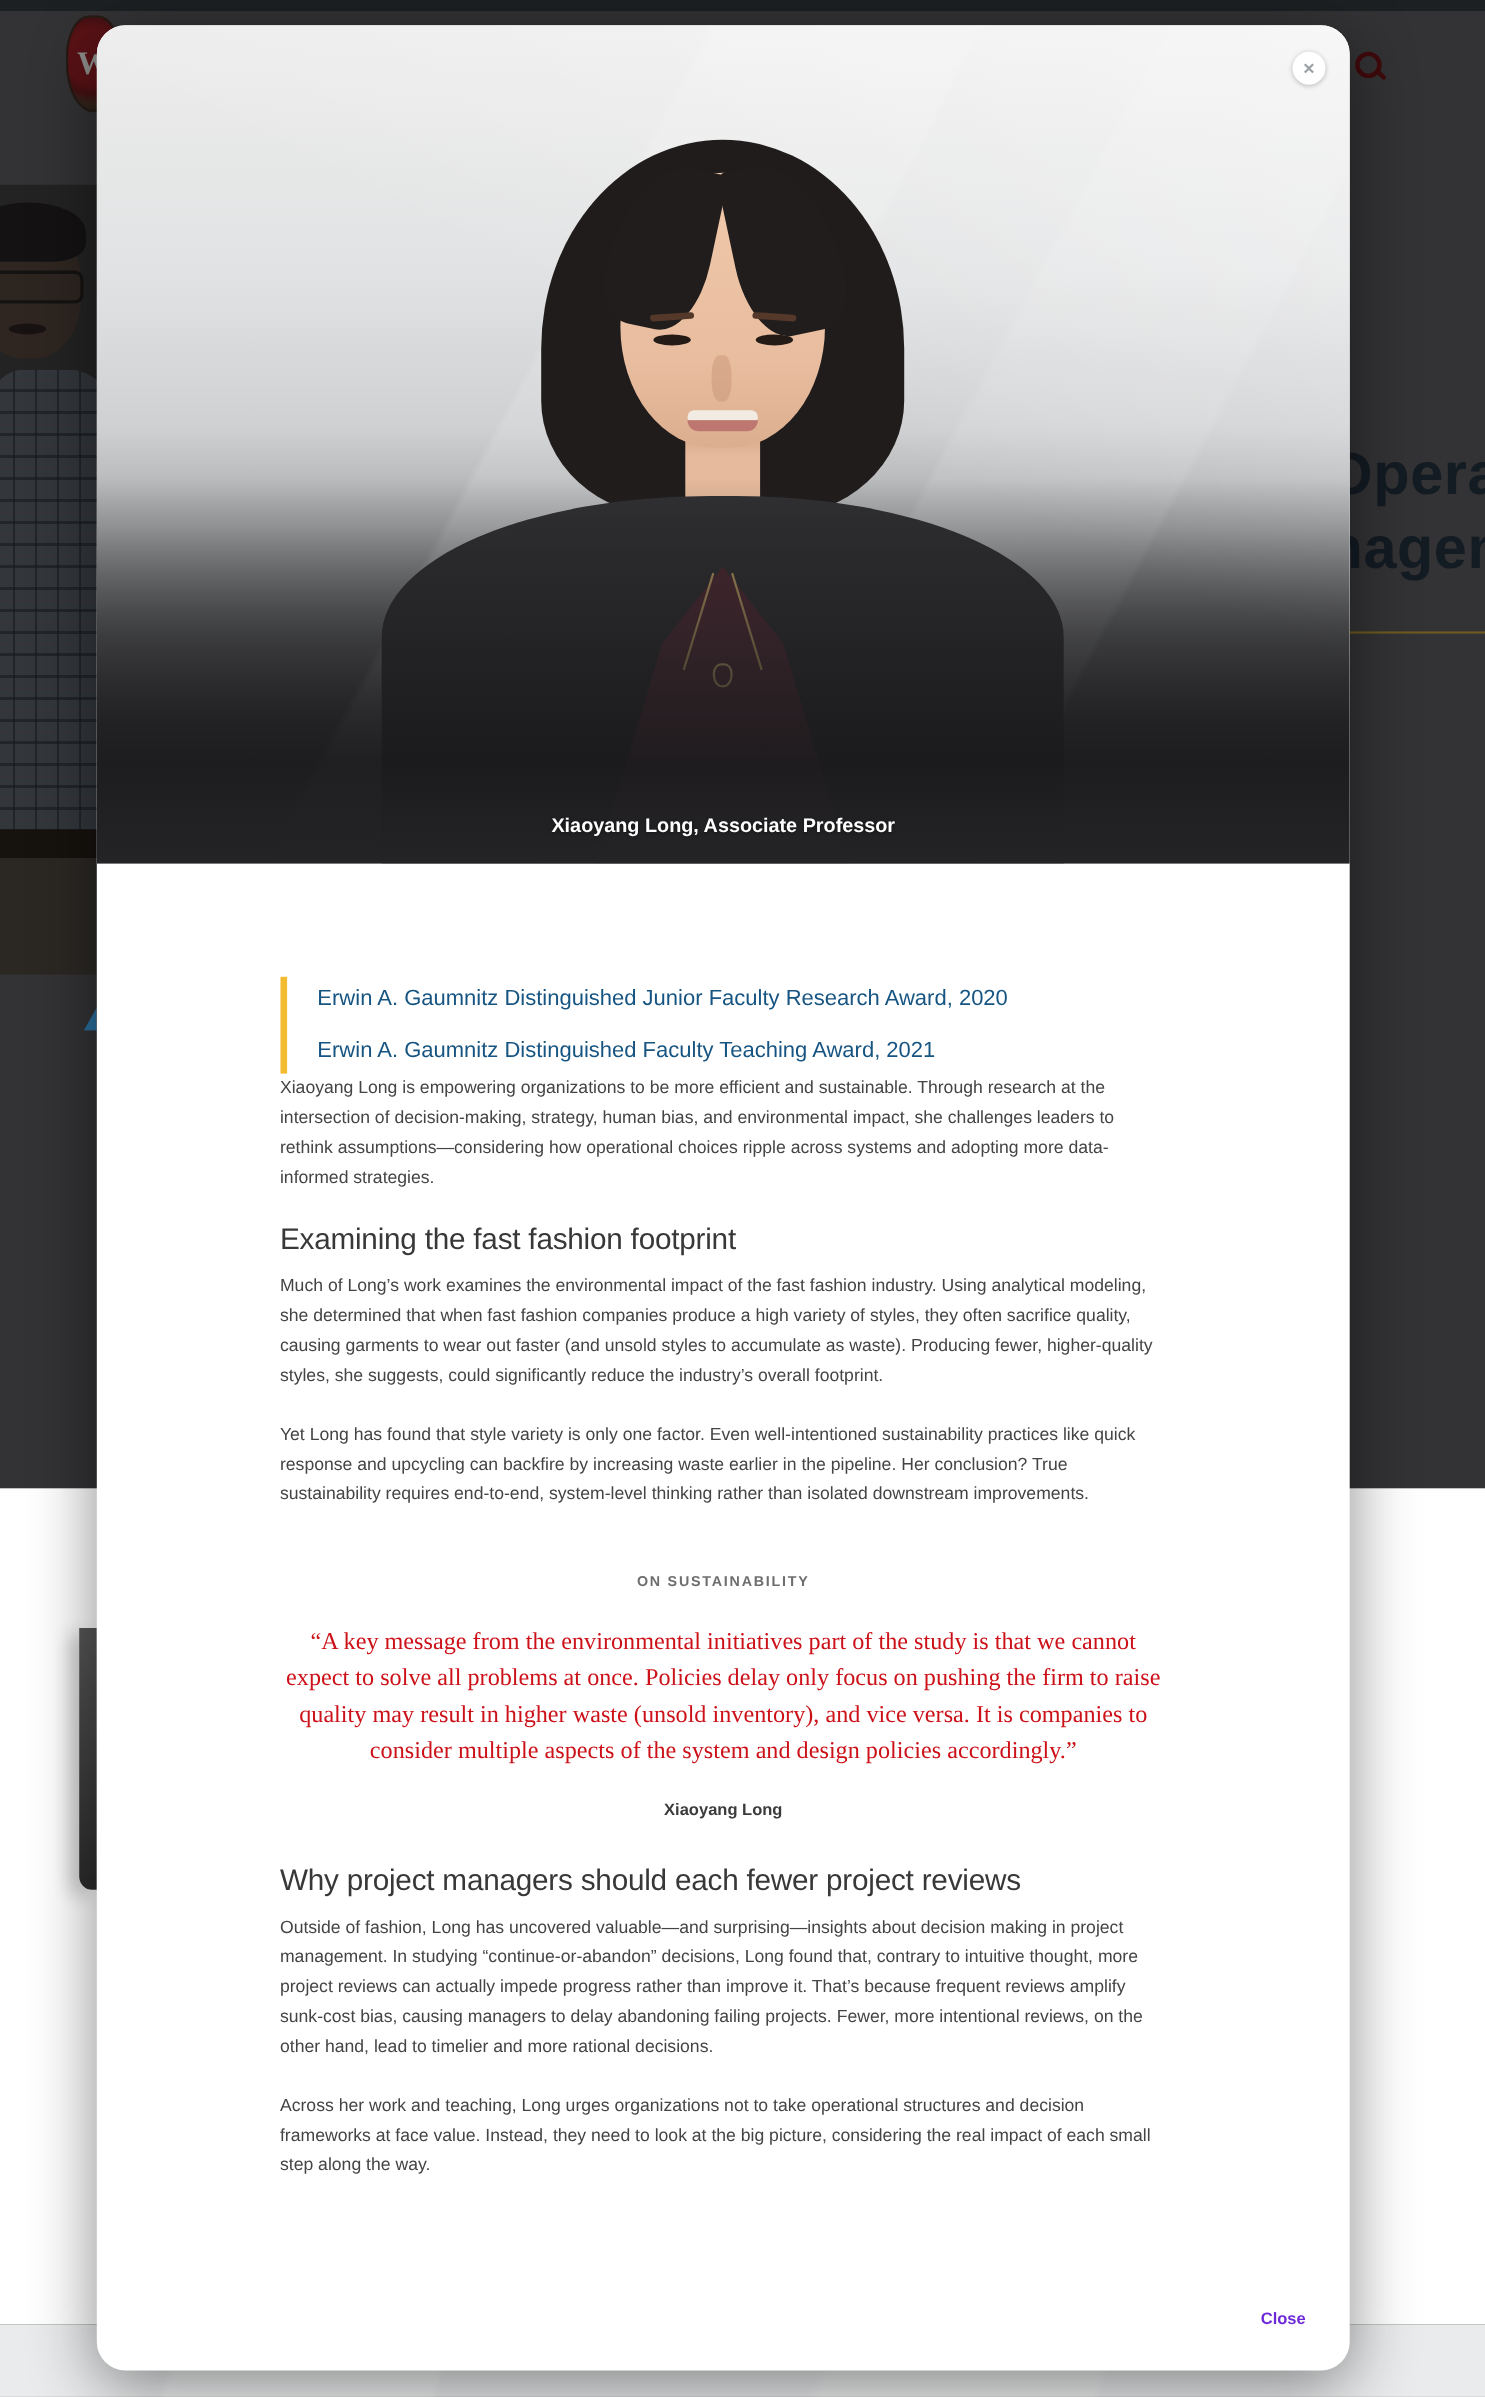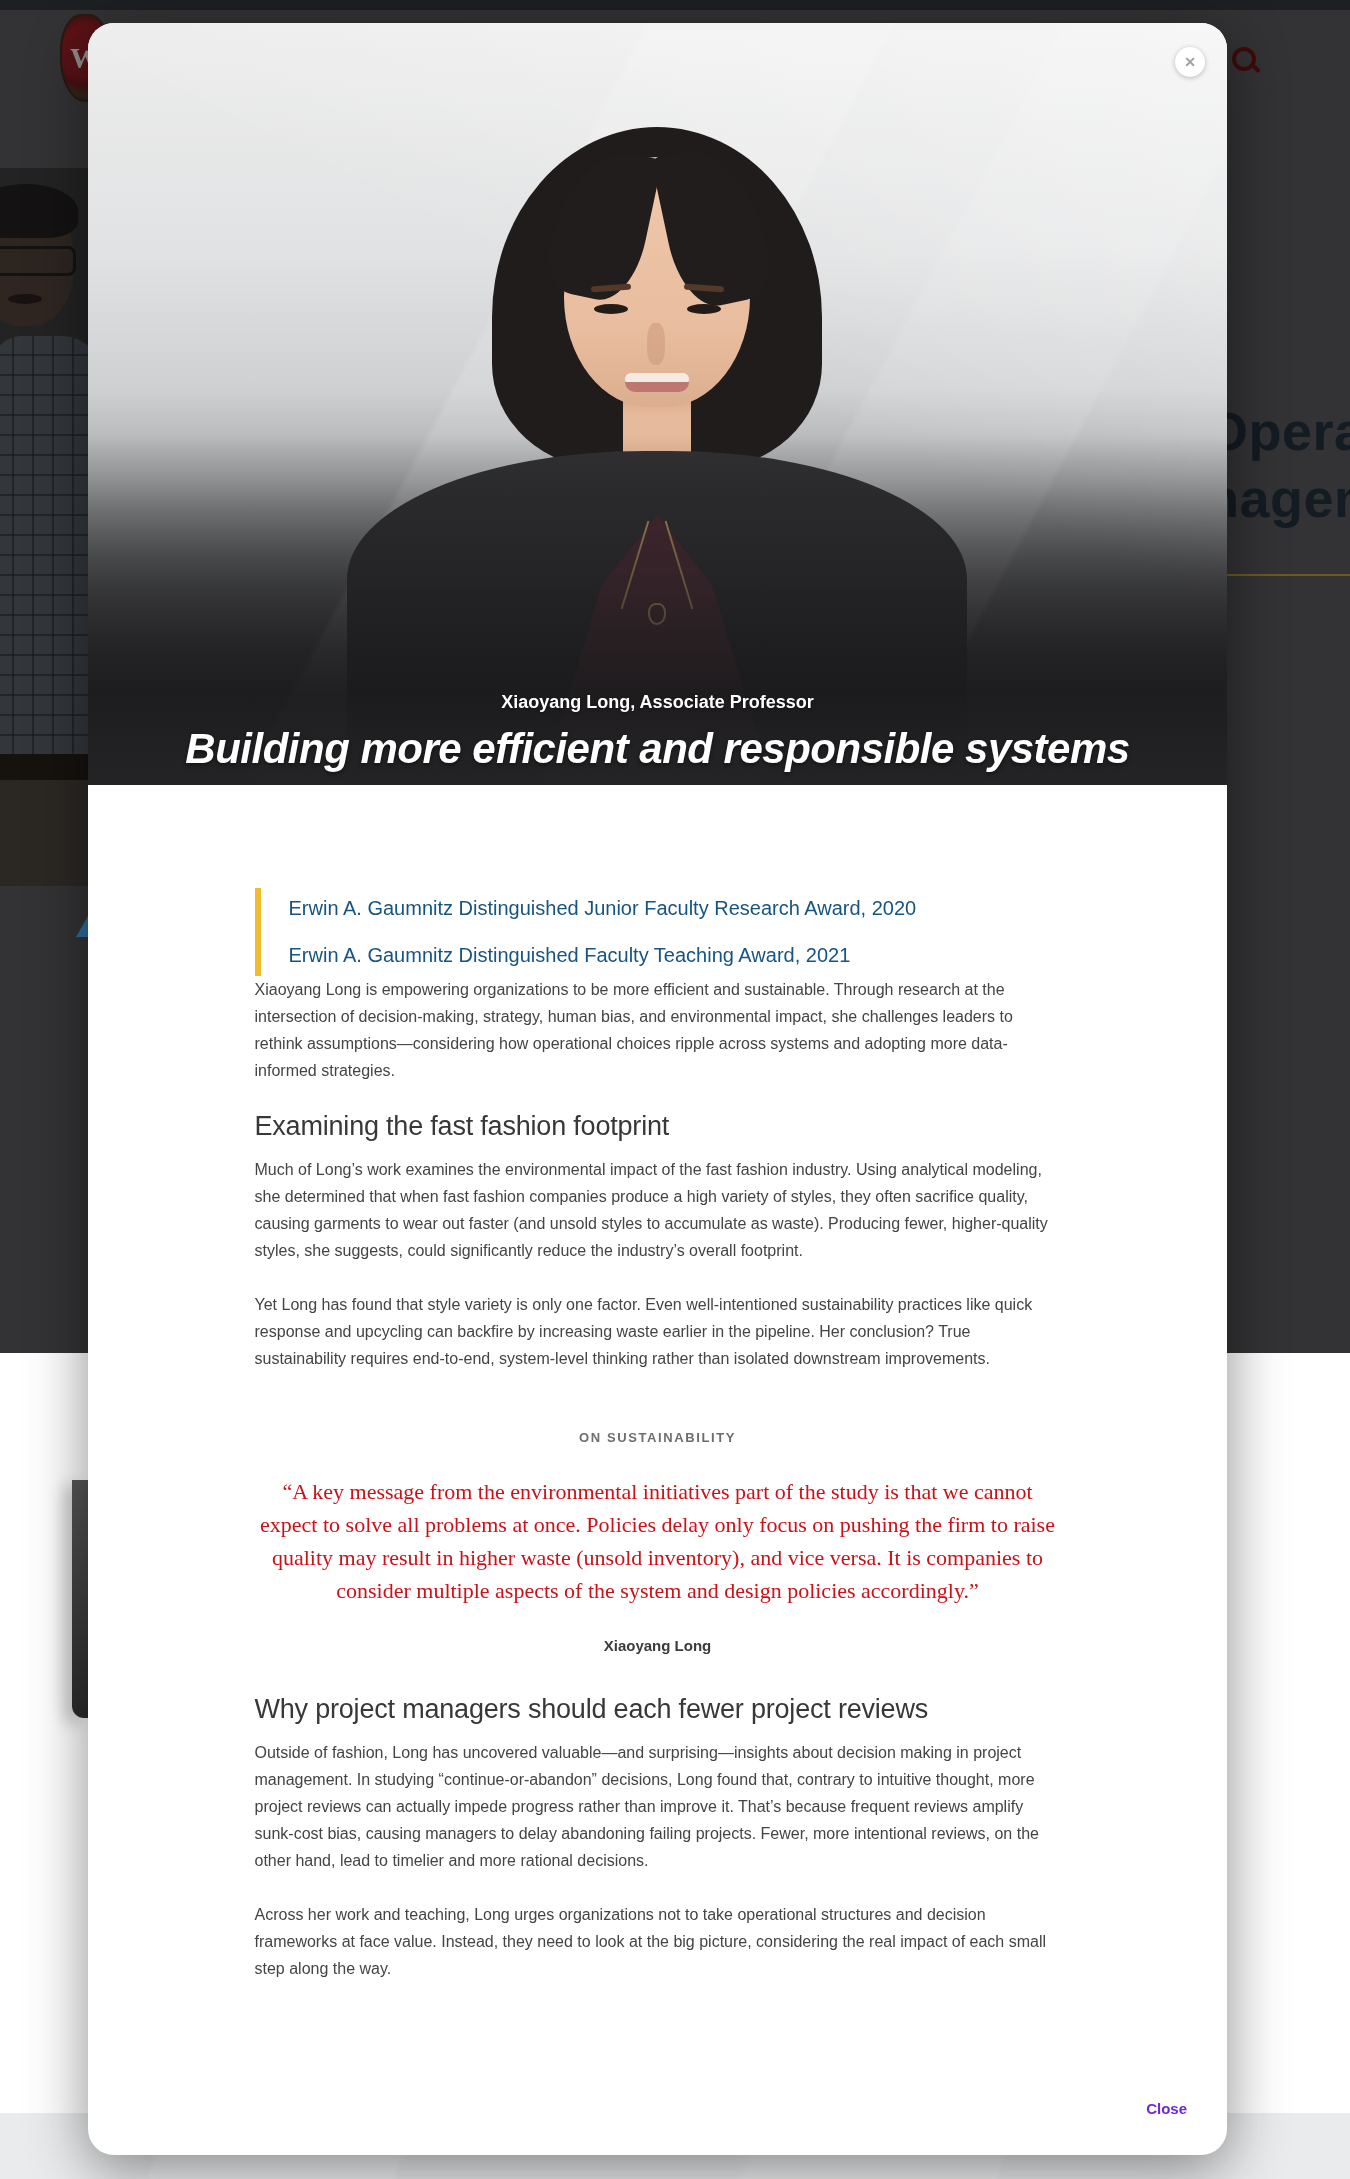--- a/index.html
+++ b/index.html
@@ -166,21 +166,20 @@
       <div class="p-chain l"></div>
       <div class="p-chain r"></div>
       <div class="p-pendant"></div>
     </div>
     <div class="hero-shade"></div>
     <div class="close-circle">
       <span>✕</span>
     </div>
     <div class="hero-text">
       <div class="person-name">Xiaoyang Long, Associate Professor</div>
-      <div class="person-headline">Building more efficient and responsible systems</div>
     </div>
   </div>
 
   <div class="content">
     <div class="awards">
       <div class="award-item">Erwin A. Gaumnitz Distinguished Junior Faculty Research Award, 2020</div>
       <div class="award-item">Erwin A. Gaumnitz Distinguished Faculty Teaching Award, 2021</div>
     </div>
 
     <p class="body intro">Xiaoyang Long is empowering organizations to be more efficient and sustainable. Through research at the intersection of decision-making, strategy, human bias, and environmental impact, she challenges leaders to rethink assumptions—considering how operational choices ripple across systems and adopting more data-informed strategies.</p>

